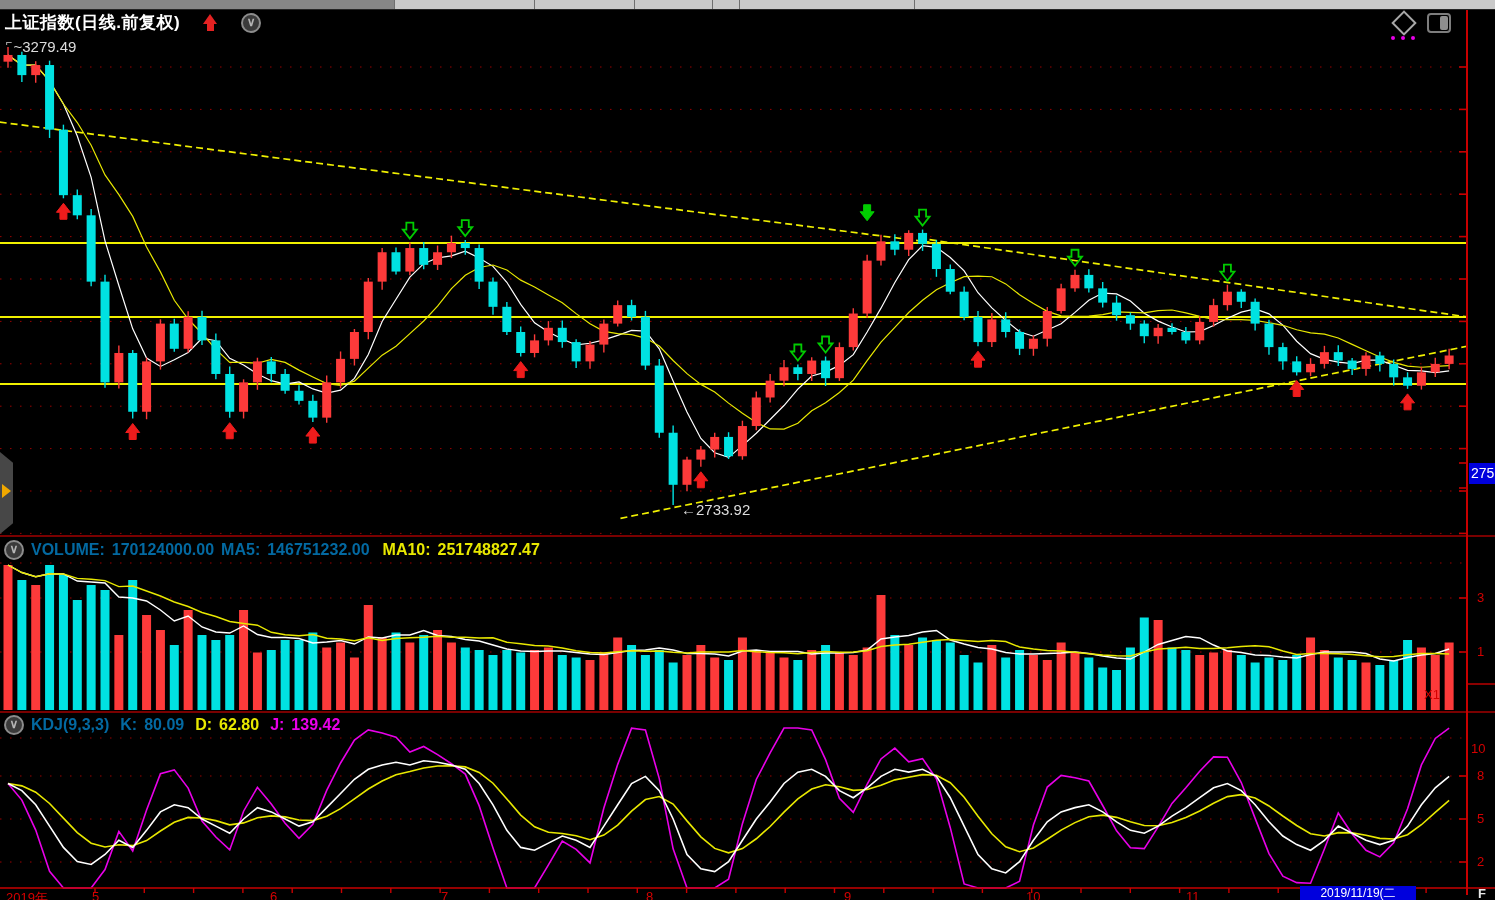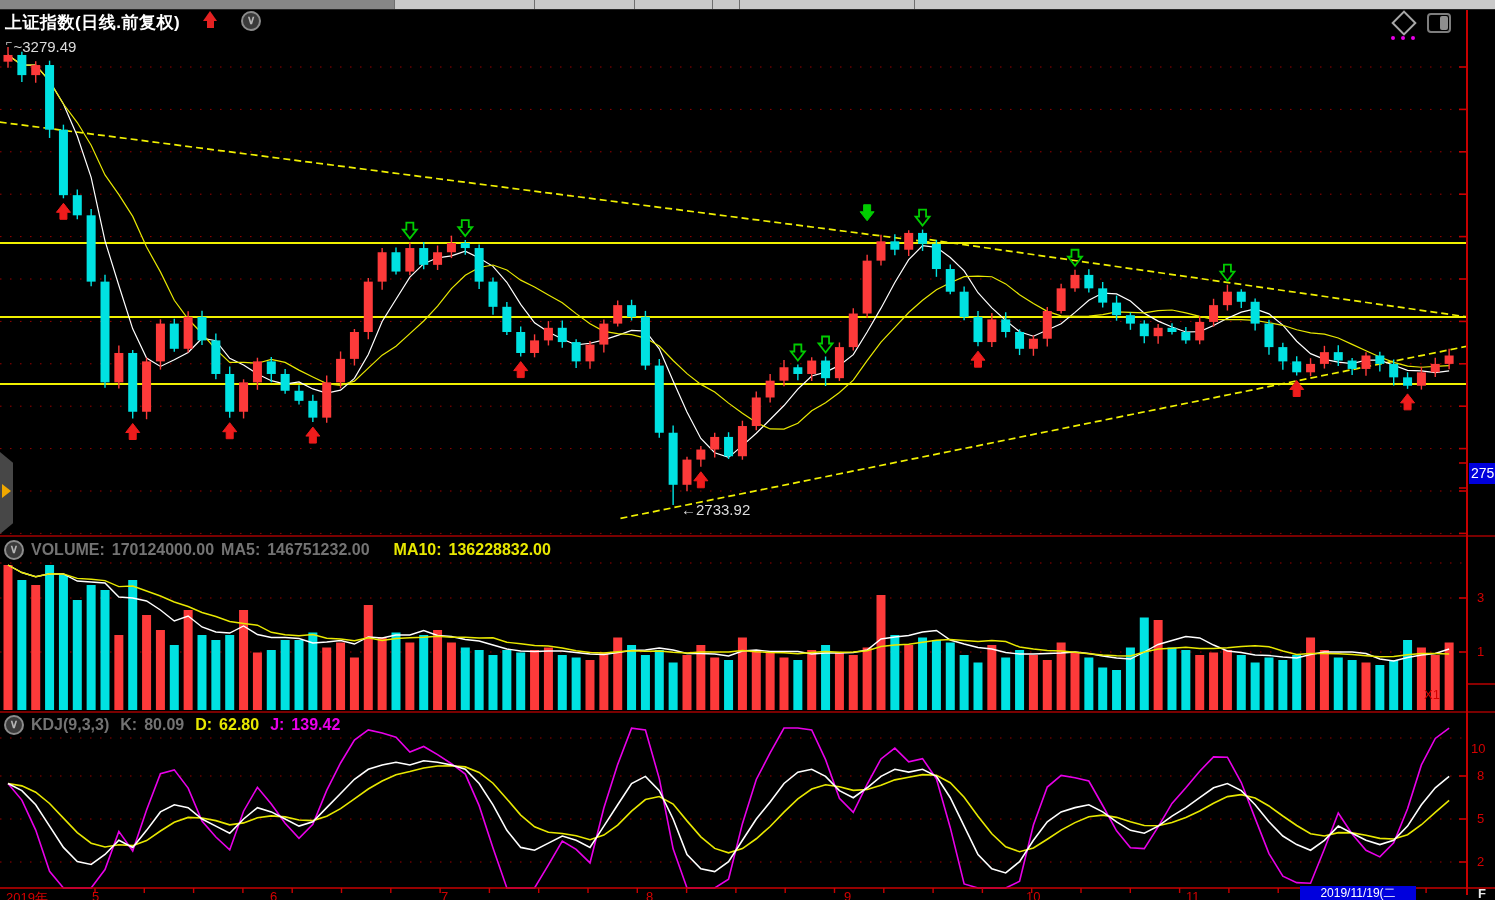--- a/index.html
+++ b/index.html
@@ -1,40 +1,40 @@
 <!DOCTYPE html>
 <html><head>
 <meta charset="utf-8">
 <style>
   html,body{margin:0;padding:0}
   body{width:1495px;height:900px;background:#000;overflow:hidden;position:relative;
        font-family:"Liberation Sans",sans-serif}
   .topstrip{position:absolute;left:0;top:0;width:1495px;height:9px;background:#c9c9c9;border-bottom:1px solid #262626;z-index:6}
   .topstrip .seg-dark{position:absolute;left:0;top:0;width:394px;height:9px;background:#878787}
   .topstrip .vsep{position:absolute;top:0;width:1px;height:9px;background:#6f6f6f}
-  .titlebar{position:absolute;left:5px;top:11px;z-index:7;display:flex;align-items:flex-start;gap:23px}
+  .titlebar{position:absolute;left:5px;top:11px;z-index:7;display:flex;align-items:center;gap:23px}
   .title{color:#fff;font-size:17px;font-weight:bold;letter-spacing:.5px}
   .uparrow{position:relative;width:15px;height:17px;display:inline-block}
   .uparrow .tri{position:absolute;top:0;left:0;width:0;height:0;border-left:7px solid transparent;border-right:7px solid transparent;border-bottom:10px solid #e42222}
   .uparrow .stem{position:absolute;top:9px;left:4px;width:7px;height:8px;background:#e42222}
   .cicon{display:inline-block;width:16px;height:16px;border-radius:50%;background:#3a3a3a;border:2px solid #8c8c8c;
          color:#b5b5b5;font-size:12px;line-height:14px;text-align:center;font-weight:bold}
   .highlabel{position:absolute;left:6px;top:36px;color:#dcdcdc;font-size:15px;z-index:7}
   .highlabel .hook{font-size:11px;vertical-align:6px;margin-right:1px;color:#cfcfcf}
   .lowlabel{position:absolute;left:681px;top:501px;color:#dcdcdc;font-size:15px;z-index:7}
   .pricebadge{position:absolute;left:1469px;top:463px;width:26px;height:21px;background:#0000dd;color:#fff;
               font-size:14px;line-height:21px;padding-left:2px;z-index:7;overflow:hidden}
   .tricons{position:absolute;right:30px;top:12px;z-index:7}
   .diamond{position:absolute;right:52px;top:2px;width:14px;height:14px;border:2px solid #a8a8a8;transform:rotate(45deg);display:block}
   .dots{position:absolute;right:50px;top:24px;display:flex;gap:6px}
   .dots i{width:4px;height:4px;border-radius:50%;background:#e800e8;display:block}
   .panelicon{position:absolute;right:14px;top:1px;width:20px;height:16px;border:2px solid #7d7d7d;border-radius:4px;display:block}
   .panelicon i{position:absolute;right:1px;top:1px;width:8px;height:14px;background:#8e8e8e;border-radius:2px;display:block}
   .paneheader{position:absolute;left:4px;z-index:7;display:flex;align-items:center;gap:7px;font-size:16px;font-weight:bold}
-  .paneheader .w{color:#737373}.paneheader .y{color:#e8e800}.paneheader .m{color:#e800e8}
+  .paneheader .w{color:#0369a1}.paneheader .y{color:#e8e800}.paneheader .m{color:#e800e8}
   .leftgrip{position:absolute;left:0;top:452px;width:13px;height:82px;background:#474747;z-index:7;
             clip-path:polygon(0 0,100% 13%,100% 87%,0 100%)}
   .leftgrip .tri{position:absolute;left:2px;top:32px;width:0;height:0;border-top:7px solid transparent;
                  border-bottom:7px solid transparent;border-left:9px solid #f0a800}
   .dlabel{position:absolute;color:#d40000;font-size:13px;z-index:5;white-space:nowrap}
   .rlabel{position:absolute;color:#d40000;font-size:13px;z-index:5;white-space:nowrap}
   .datebadge{position:absolute;left:1300px;top:886px;width:116px;height:16px;background:#0000dd;color:#fff;
              font-size:12px;line-height:15px;text-align:center;z-index:6;white-space:nowrap;overflow:hidden}
   .cornerchar{position:absolute;left:1478px;top:886px;color:#e8e8e8;font-size:13px;font-weight:bold;z-index:6}
   svg{position:absolute;left:0;top:0;z-index:1}
@@ -495,22 +495,22 @@
 <div class="highlabel"><span class="hook">⌐</span><span>~3279.49</span></div>
 <div class="lowlabel">←2733.92</div>
 <div class="pricebadge">275</div>
 
 <div class="paneheader" style="top:540px">
   <span class="cicon">∨</span>
   <span class="w">VOLUME:</span>
   <span class="w">170124000.00</span>
   <span class="w" style="">MA5:</span>
   <span class="w">146751232.00</span>
-  <span class="y" style="margin-left:17px">MA10:</span>
-  <span class="y">136228832.00</span>
+  <span class="y" style="margin-left:6px">MA10:</span>
+  <span class="y">251748827.47</span>
 </div>
 
 <div class="paneheader" style="top:715px">
   <span class="cicon">∨</span>
   <span class="w">KDJ(9,3,3)</span>
   <span class="w" style="margin-left:4px">K:</span>
   <span class="w">80.09</span>
   <span class="y" style="margin-left:4px">D:</span>
   <span class="y">62.80</span>
   <span class="m" style="margin-left:4px">J:</span>

